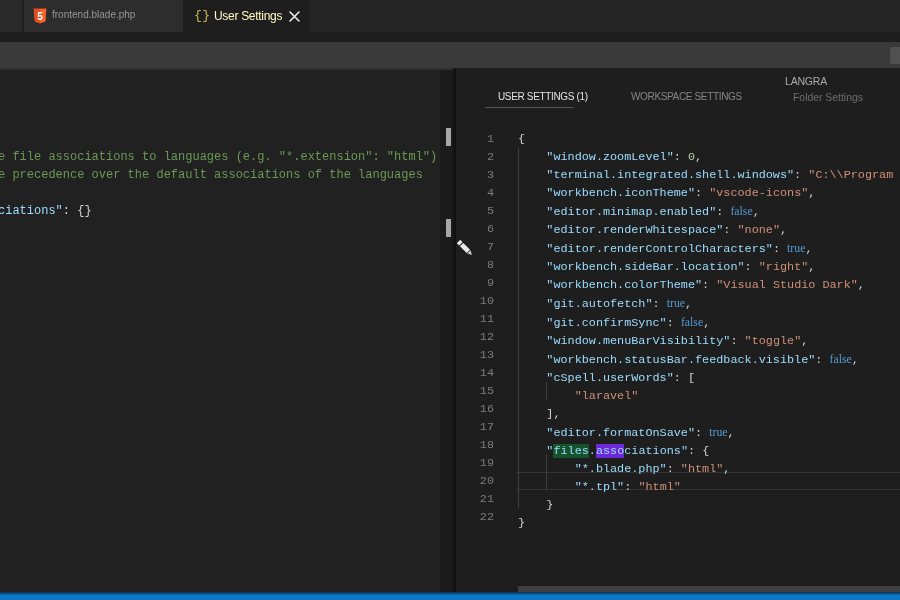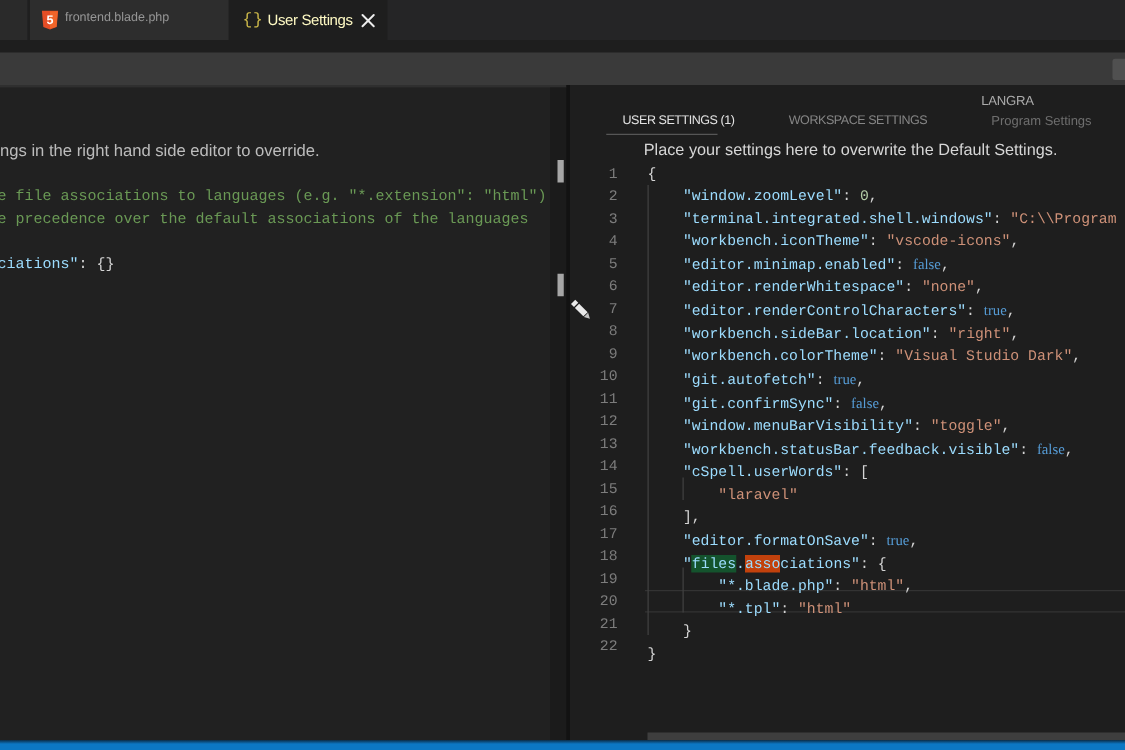--- a/index.html
+++ b/index.html
@@ -33,41 +33,39 @@
     </svg>
   </div>
 </div>
 
 <div class="abs" style="left:0;top:32px;width:900px;height:10px;background:#1e1e1e;"></div>
 
 <div class="abs" style="left:0;top:42px;width:900px;height:26px;background:#3a3a3a;border-bottom:2px solid #2f2f2f;"></div>
 <div class="abs" style="left:890px;top:47px;width:10px;height:17px;background:#505050;border-radius:2px 0 0 2px;"></div>
 
 <div class="abs" style="left:0;top:70px;width:453px;height:522px;background:#212121;overflow:hidden;">
-  <div class="abs" style="left:0;top:43px;font-size:13.3px;color:#bcbcbc;white-space:pre;">ngs in the right hand side editor to override.</div>
   <pre class="mono abs" style="left:-2px;top:78px;margin:0;font-size:12px;"><span class="c">e file associations to languages (e.g. "*.extension": "html")</span>
 <span class="c">e precedence over the default associations of the languages</span>
 
 <span class="k">ciations"</span><span class="p">: {}</span></pre>
 </div>
 
 <div class="abs" style="left:440px;top:70px;width:13px;height:522px;background:#1b1b1b;"></div>
 <div class="abs" style="left:446px;top:128px;width:5px;height:18px;background:#a6a6a6;"></div>
 <div class="abs" style="left:446px;top:219px;width:5px;height:18px;background:#a6a6a6;"></div>
 
 <div class="abs" style="left:453px;top:68px;width:3px;height:524px;background:#121212;"></div>
 
 <div class="abs" style="left:456px;top:68px;width:444px;height:524px;background:#1e1e1e;overflow:hidden;">
 
   <div class="abs" style="left:42px;top:23px;font-size:10px;letter-spacing:-0.35px;color:#e3e3e3;">USER SETTINGS (1)</div>
   <div class="abs" style="left:29px;top:39px;width:89px;height:1px;background:#565656;"></div>
   <div class="abs" style="left:151px;top:23px;font-size:10px;letter-spacing:-0.35px;color:#868686;margin-left:24px;">WORKSPACE SETTINGS</div>
   <div class="abs" style="left:293px;top:7px;font-size:10.5px;letter-spacing:-0.2px;color:#ababab;margin-left:36px;">LANGRA</div>
-  <div class="abs" style="left:337px;top:24px;font-size:10.4px;color:#6e6e6e;">Program Settings</div>
-  <div class="abs" style="left:59px;top:44px;font-size:13px;color:#d6d6d6;">Place your settings here to overwrite the Default Settings.</div>
+  <div class="abs" style="left:337px;top:24px;font-size:10.4px;color:#6e6e6e;">Folder Settings</div>
 
   <div class="abs" style="left:60px;top:404px;width:384px;height:18px;border-top:1px solid #333333;border-bottom:1px solid #333333;box-sizing:border-box;"></div>
 
   <div class="abs" style="left:62px;top:80px;width:1px;height:360px;background:#404040;"></div>
   <div class="abs" style="left:90px;top:314px;width:1px;height:18px;background:#404040;"></div>
   <div class="abs" style="left:90px;top:386px;width:1px;height:36px;background:#404040;"></div>
 
   <pre class="mono abs" style="left:0;top:62px;margin:0;width:38px;text-align:right;color:#7c7c7c;">1
 2
 3
@@ -101,21 +99,21 @@
     <span class="k">"workbench.sideBar.location"</span><span class="p">:</span> <span class="s">"right"</span><span class="p">,</span>
     <span class="k">"workbench.colorTheme"</span><span class="p">:</span> <span class="s">"Visual Studio Dark"</span><span class="p">,</span>
     <span class="k">"git.autofetch"</span><span class="p">:</span> <span class="b">true</span><span class="p">,</span>
     <span class="k">"git.confirmSync"</span><span class="p">:</span> <span class="b">false</span><span class="p">,</span>
     <span class="k">"window.menuBarVisibility"</span><span class="p">:</span> <span class="s">"toggle"</span><span class="p">,</span>
     <span class="k">"workbench.statusBar.feedback.visible"</span><span class="p">:</span> <span class="b">false</span><span class="p">,</span>
     <span class="k">"cSpell.userWords"</span><span class="p">:</span> <span class="p">[</span>
         <span class="s">"laravel"</span>
     <span class="p">],</span>
     <span class="k">"editor.formatOnSave"</span><span class="p">:</span> <span class="b">true</span><span class="p">,</span>
-    <span class="k">"<span style="background:#14532d;">files</span>.<span style="background:#c2410c;">asso</span>ciations"</span><span class="p">:</span> <span class="p">{</span>
+    <span class="k">"<span style="background:#14532d;">files</span>.<span style="background:#6d28d9;">asso</span>ciations"</span><span class="p">:</span> <span class="p">{</span>
         <span class="k">"*.blade.php"</span><span class="p">:</span> <span class="s">"html"</span><span class="p">,</span>
         <span class="k">"*.tpl"</span><span class="p">:</span> <span class="s">"html"</span>
     <span class="p">}</span>
 <span class="p">}</span></pre>
 </div>
 
 <svg class="abs" style="left:451.5px;top:234.5px;" width="26" height="26" viewBox="0 0 26 26">
   <g transform="translate(6.5,6.5) rotate(45)">
     <rect x="0" y="-2.4" width="3.4" height="4.8" fill="#e9e9e9"></rect>
     <rect x="4.4" y="-2.4" width="9.6" height="4.8" fill="#e9e9e9"></rect>

